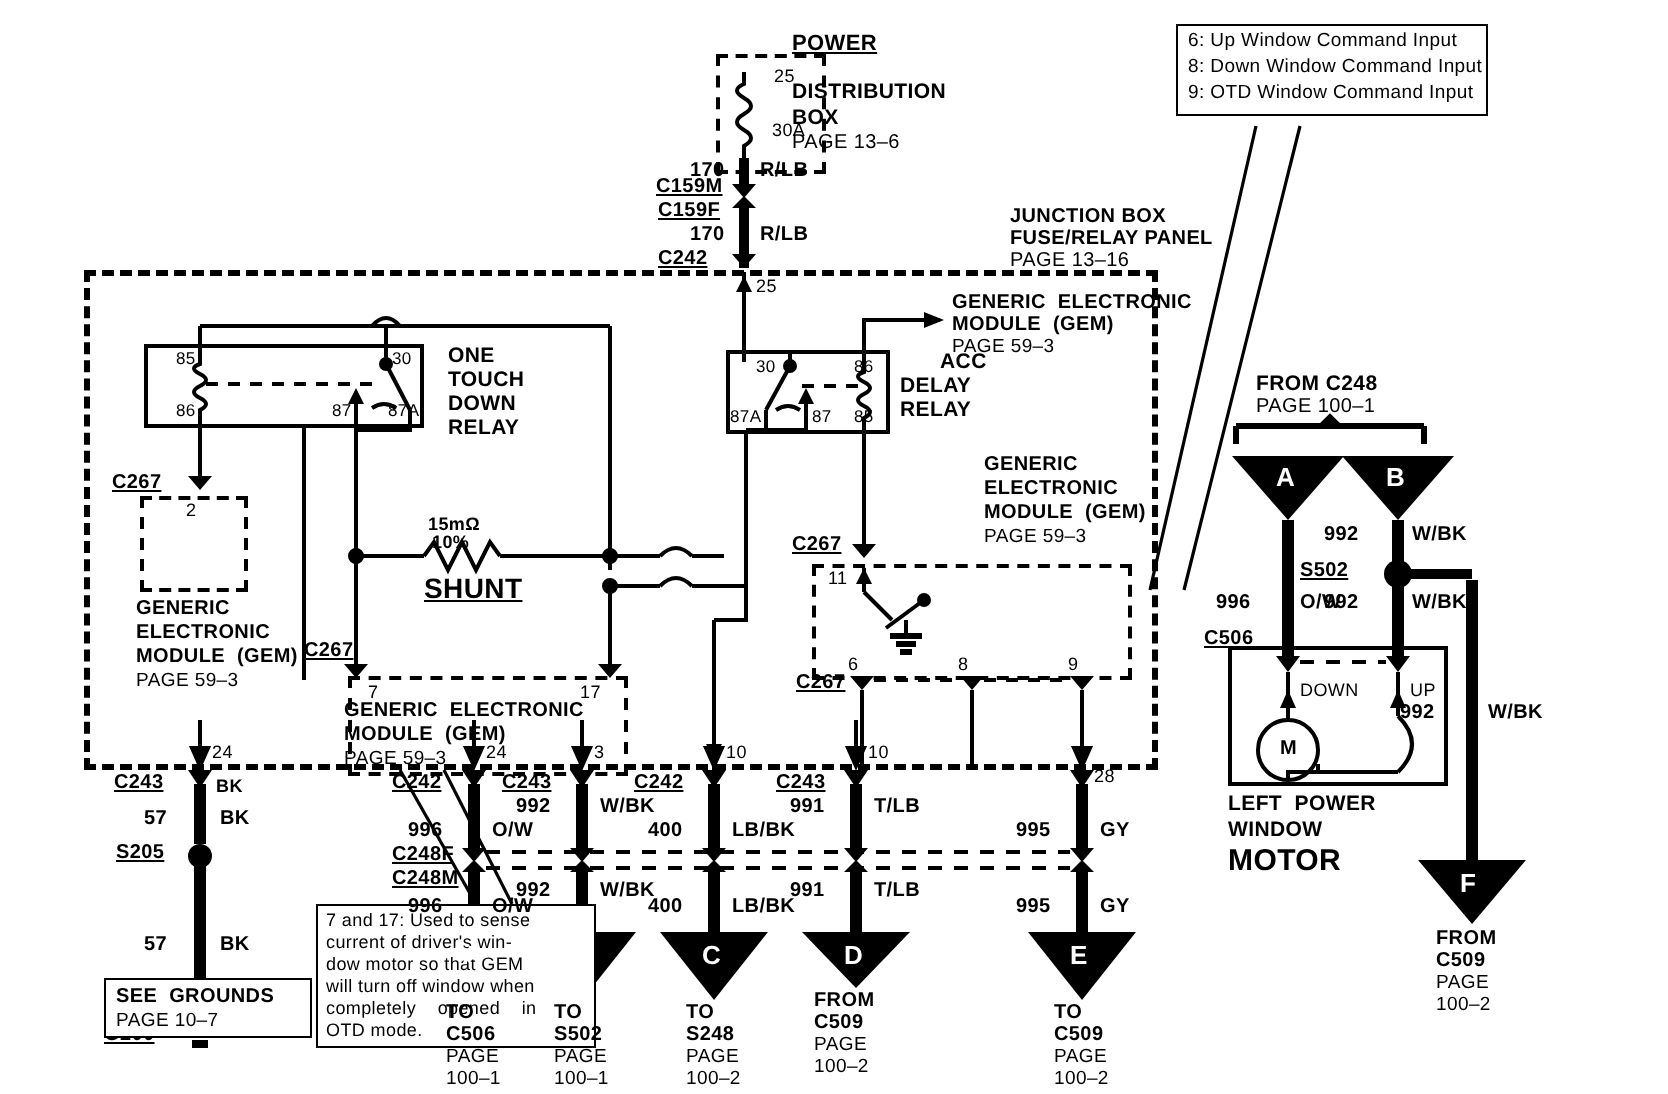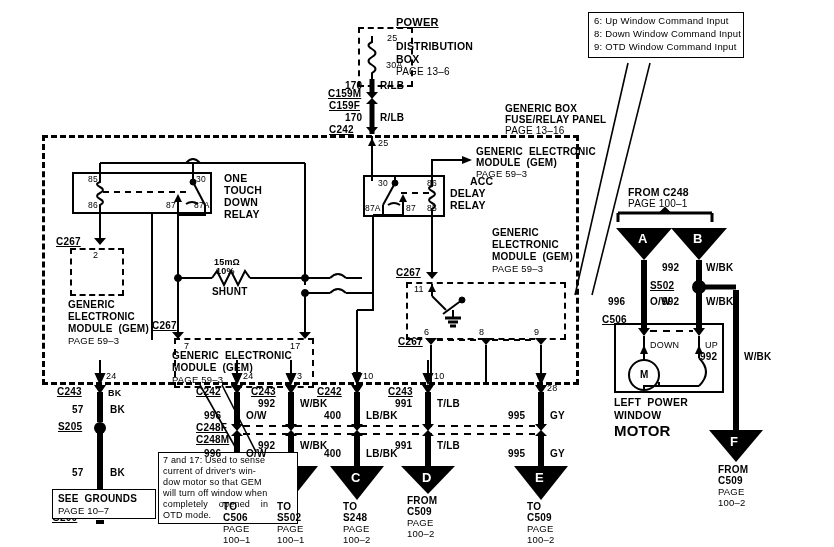--- a/index.html
+++ b/index.html
@@ -259,21 +259,21 @@
   <div class="t reg" style="left:396px;top:66px;font-size:10px;">PAGE 13–6</div>
 
   <div class="t b" style="left:345px;top:80px;font-size:10px;">170</div>
   <div class="t b" style="left:380px;top:80px;font-size:10px;">R/LB</div>
   <div class="t b ul" style="left:328px;top:88px;font-size:10px;">C159M</div>
   <div class="t b ul" style="left:329px;top:100px;font-size:10px;">C159F</div>
   <div class="t b" style="left:345px;top:112px;font-size:10px;">170</div>
   <div class="t b" style="left:380px;top:112px;font-size:10px;">R/LB</div>
   <div class="t b ul" style="left:329px;top:124px;font-size:10px;">C242</div>
 
-  <div class="t b" style="left:505px;top:103px;font-size:10px;">GENERIC BOX</div>
+  <div class="t b" style="left:505px;top:103px;font-size:10px;">JUNCTION BOX</div>
   <div class="t b" style="left:505px;top:114px;font-size:10px;">FUSE/RELAY PANEL</div>
   <div class="t reg" style="left:505px;top:125px;font-size:10px;">PAGE 13–16</div>
 
   <div class="dbox" style="left:42px;top:135px;width:537px;height:250px;"></div>
   <div class="t reg" style="left:378px;top:138px;font-size:9px;">25</div>
 
   <div class="box" style="left:72px;top:172px;width:140px;height:42px;"></div>
   <div class="t reg" style="left:88px;top:174px;font-size:8.5px;">85</div>
   <div class="t reg" style="left:88px;top:200px;font-size:8.5px;">86</div>
   <div class="t reg" style="left:166px;top:200px;font-size:8.5px;">87</div>
@@ -293,21 +293,21 @@
   <div class="t b" style="left:450px;top:175px;font-size:10.5px;margin-left:20px;">ACC</div>
   <div class="t b" style="left:450px;top:187px;font-size:10.5px;">DELAY</div>
   <div class="t b" style="left:450px;top:199px;font-size:10.5px;">RELAY</div>
 
   <div class="t b" style="left:476px;top:146px;font-size:10px;">GENERIC  ELECTRONIC</div>
   <div class="t b" style="left:476px;top:157px;font-size:10px;">MODULE  (GEM)</div>
   <div class="t reg" style="left:476px;top:168px;font-size:9.5px;">PAGE 59–3</div>
 
   <div class="t b" style="left:214px;top:257px;font-size:9px;">15mΩ</div>
   <div class="t b" style="left:216px;top:266px;font-size:9px;">10%</div>
-  <div class="t b" style="left:212px;top:286px;font-size:10px;">SHUNT</div>
+  <div class="t b" style="left:212px;top:286px;font-size:14px;text-decoration:underline;">SHUNT</div>
 
   <div class="t b ul" style="left:56px;top:236px;font-size:10px;">C267</div>
   <div class="dbox2" style="left:70px;top:248px;width:54px;height:48px;"></div>
   <div class="t reg" style="left:93px;top:250px;font-size:9px;">2</div>
   <div class="t b" style="left:68px;top:299px;font-size:10px;">GENERIC</div>
   <div class="t b" style="left:68px;top:311px;font-size:10px;">ELECTRONIC</div>
   <div class="t b" style="left:68px;top:323px;font-size:10px;">MODULE  (GEM)</div>
   <div class="t reg" style="left:68px;top:335px;font-size:9.5px;">PAGE 59–3</div>
 
   <div class="t b ul" style="left:152px;top:320px;font-size:10px;">C267</div>

